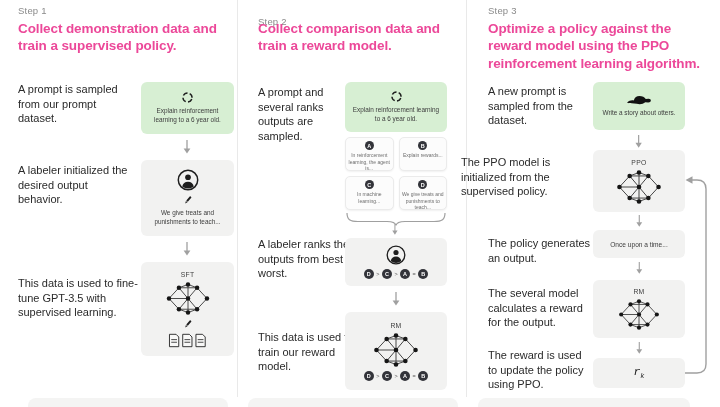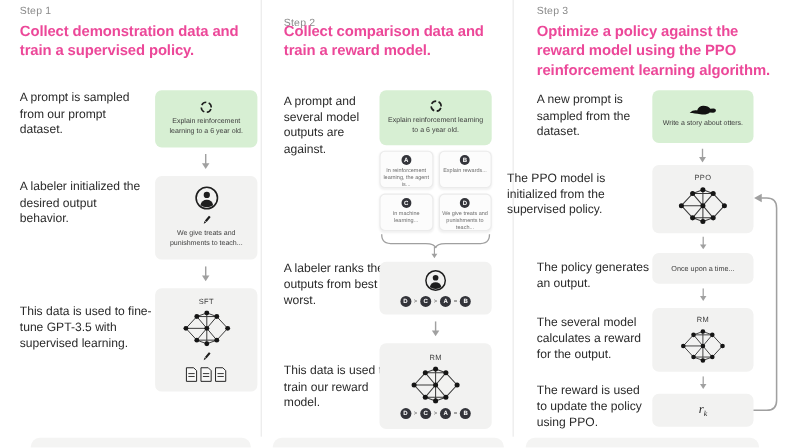--- a/index.html
+++ b/index.html
@@ -25,21 +25,21 @@
         font-size:5.5px;font-weight:bold;display:flex;align-items:center;justify-content:center;flex:0 0 auto;}
   .micro{font-size:5px;color:#6e6e6e;text-align:center;line-height:1.3;}
   .rank-row{display:flex;align-items:center;gap:2.5px;}
   .rank-circle{width:10px;height:10px;border-radius:50%;background:#33343a;color:#fff;
         font-size:5.5px;font-weight:bold;display:flex;align-items:center;justify-content:center;}
   .rank-sep{font-size:5.5px;color:#555;}
   .icon{display:block;}
   .icon svg{width:100%;height:100%;display:block;}
   .arrow-v{display:flex;justify-content:center;}
   .outbox-text{font-size:6.6px;color:#3d3d3d;}
-  .rk{font-family:Liberation Serif, serif;font-style:italic;font-size:11.5px;color:#222;}
+  .rk{font-family:Liberation Mono, monospace;font-style:italic;font-size:11.5px;color:#222;}
   .rk sub{font-size:7px;}
   .peek{position:absolute;height:9px;background:#f4f4f3;border-radius:8px 8px 0 0;bottom:0;}
 </style>
 </head>
 <body>
 
 <div class="canvas">
 
   <div class="divider" style="left:237px"></div>
   <div class="divider" style="left:466px"></div>
@@ -138,21 +138,21 @@
     </g>
   </svg>
 </span>
     </div>
   </section>
 
   <section>
     <div class="abs step-label" style="left:258px;top:16px">Step 2</div>
     <div class="abs heading" style="left:258px;top:20px;width:205px">Collect comparison data and train a reward model.</div>
 
-    <div class="abs cap" style="left:258px;top:85px;width:88px">A prompt and several model outputs are against.</div>
+    <div class="abs cap" style="left:258px;top:85px;width:88px">A prompt and several ranks outputs are sampled.</div>
     <div class="abs gbox" style="left:345px;top:82px;width:102px;height:50px">
       <span class="icon" style="width:13px;height:13px">
   <svg viewBox="0 0 20 20" xmlns="http://www.w3.org/2000/svg">
     <circle cx="10" cy="10" r="7" fill="none" stroke="#1e1e1e" stroke-width="2.2" stroke-dasharray="7.5 3.6" stroke-linecap="butt" transform="rotate(20 10 10)"></circle>
   </svg>
 </span>
       <span class="boxtext">Explain reinforcement learning to a 6 year old.</span>
     </div>
 
     <div class="abs cellgrid" style="left:345px;top:137px;width:102px">

